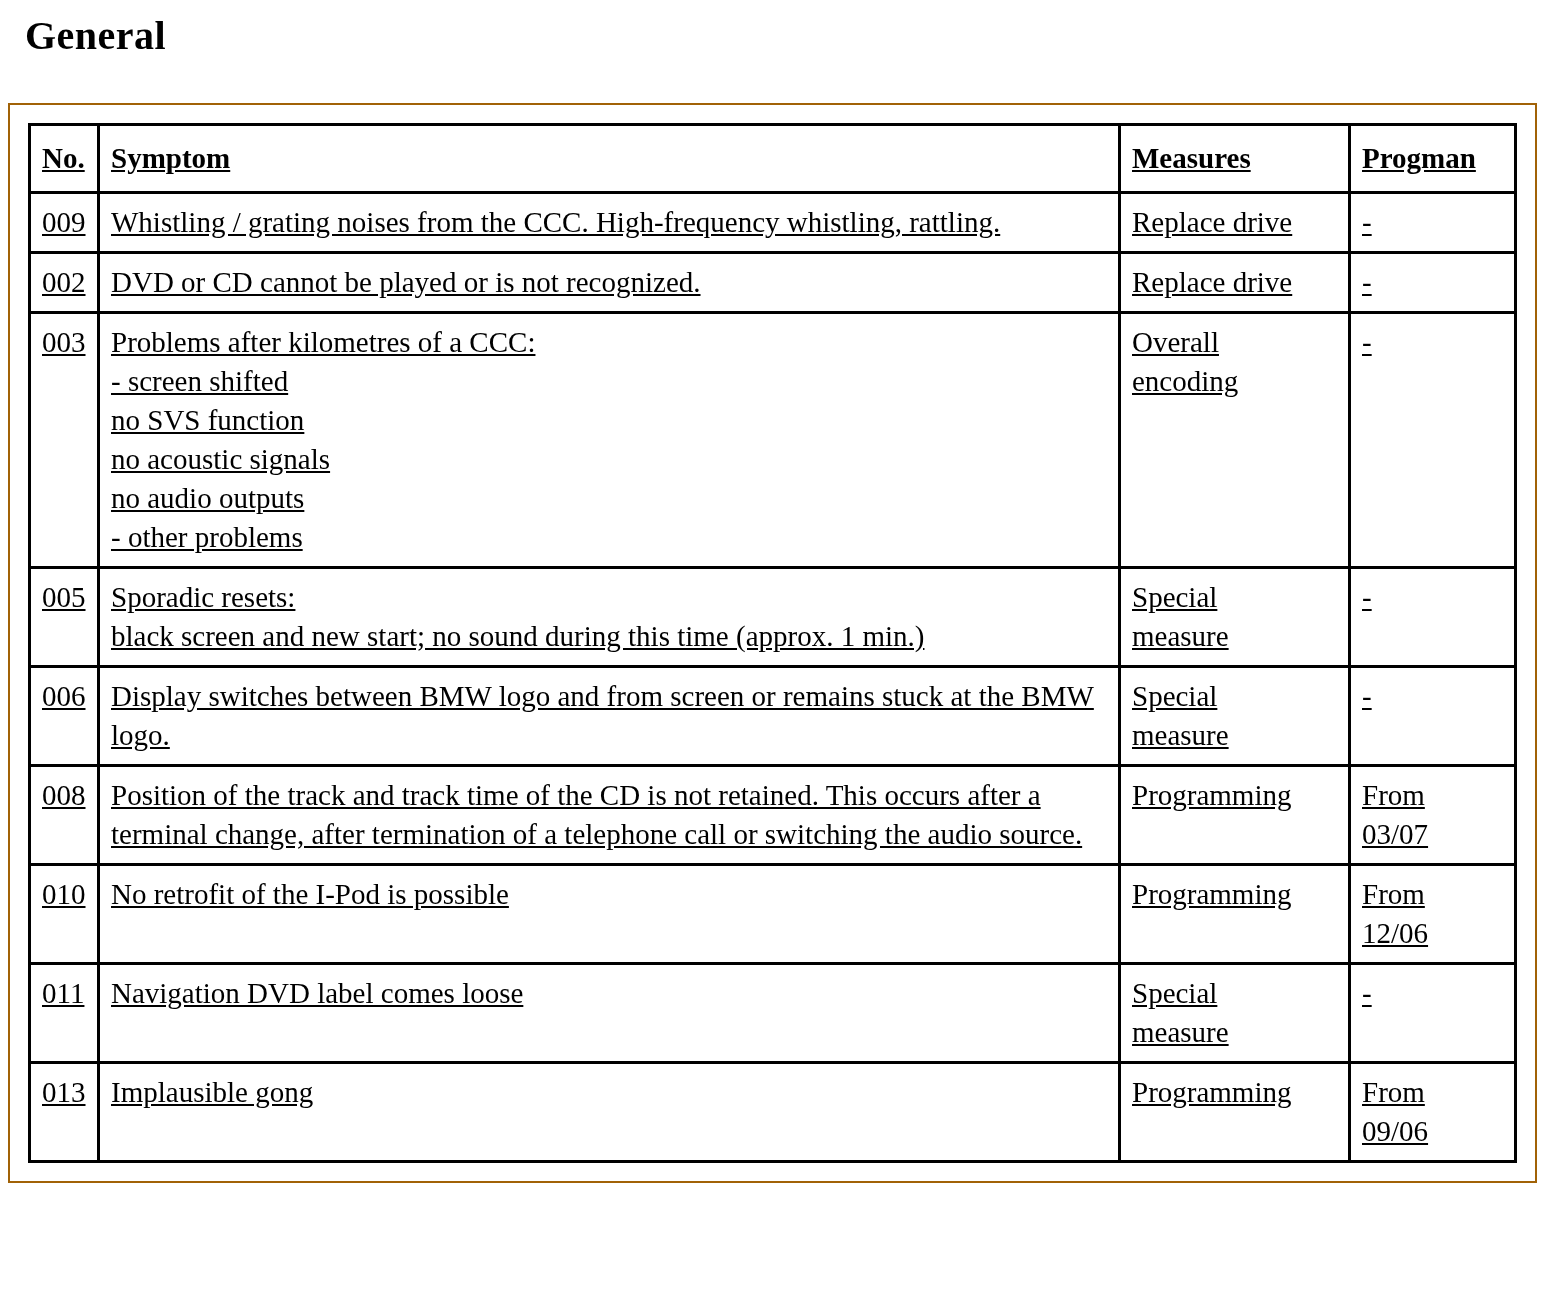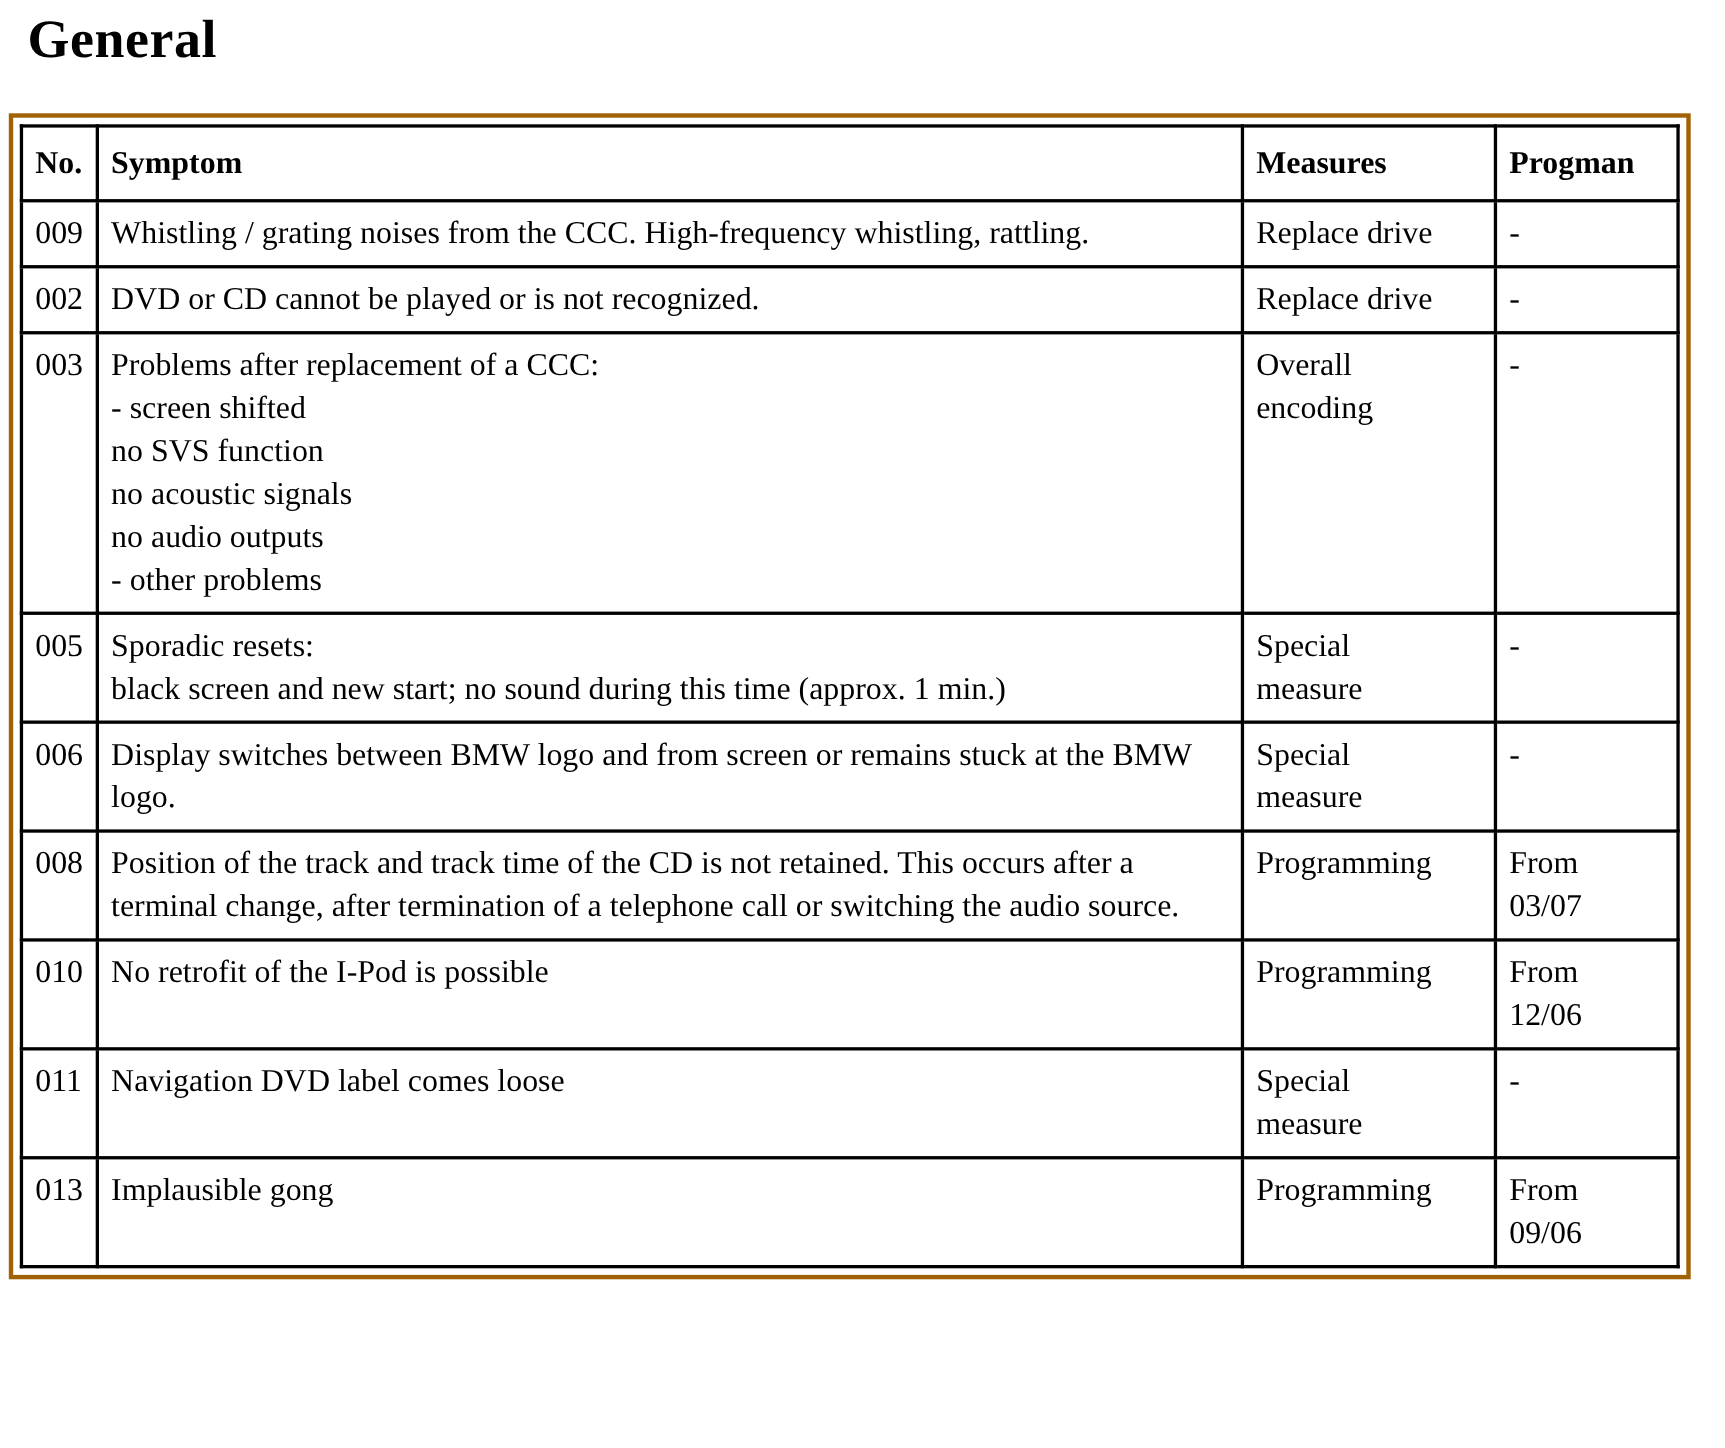--- a/index.html
+++ b/index.html
@@ -8,30 +8,31 @@
     background: #ffffff;
     color: #000000;
     font-family: "Liberation Serif", serif;
   }
   body {
     width: 1568px;
     height: 1316px;
     overflow: hidden;
   }
   h1.page-title {
-    font-size: 49px;
+    font-size: 40px;
     font-weight: bold;
     margin: 8px 0 0 25px;
     line-height: 56px;
     letter-spacing: 0.5px;
   }
   .table-frame {
     margin: 39px 31px 0 8px;
-    border: 4px solid #a16207;
-    padding: 6px;
+    border: 2px solid #a16207;
+    padding: 18px;
+    text-decoration: underline;
   }
   table.symptoms {
     border-collapse: collapse;
     width: 100%;
     table-layout: fixed;
   }
   table.symptoms th,
   table.symptoms td {
     border: 3px solid #000;
     vertical-align: top;
@@ -83,21 +84,21 @@
             <td>-</td>
           </tr>
           <tr>
             <td>002</td>
             <td>DVD or CD cannot be played or is not recognized.</td>
             <td>Replace drive</td>
             <td>-</td>
           </tr>
           <tr>
             <td>003</td>
-            <td>Problems after replacement of a CCC:
+            <td>Problems after kilometres of a CCC:
 - screen shifted
 no SVS function
 no acoustic signals
 no audio outputs
 - other problems</td>
             <td>Overall
 encoding</td>
             <td>-</td>
           </tr>
           <tr>

